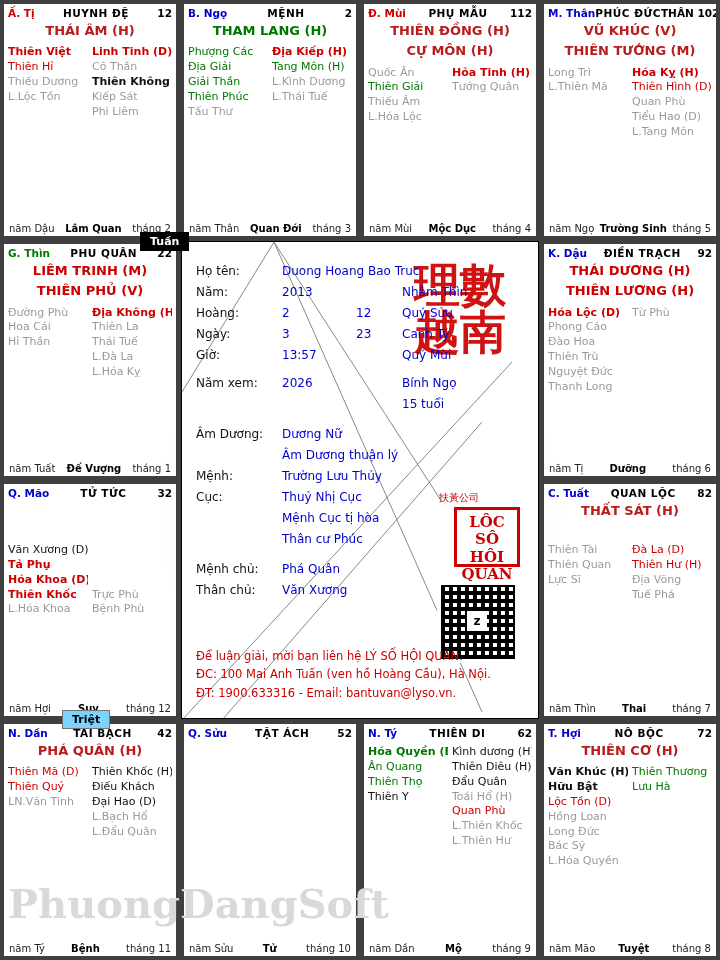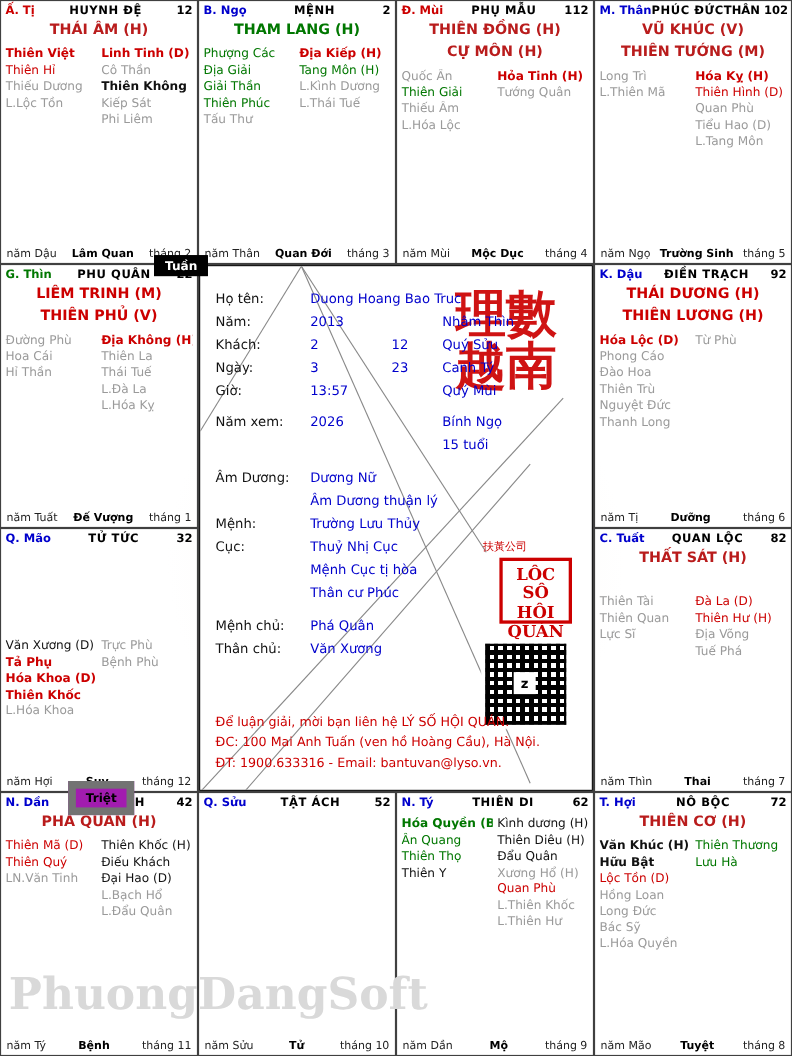--- a/index.html
+++ b/index.html
@@ -13,21 +13,21 @@
     overflow:hidden;
   }
   .grid{
     position:absolute;left:0;top:0;width:720px;height:960px;
     display:grid;
     grid-template-columns:180px 180px 180px 180px;
     grid-template-rows:240px 240px 240px 240px;
     box-sizing:border-box;
   }
   .cell{
-    border:1px solid #404040;
+    border:4px solid #404040;
     box-sizing:border-box;
     position:relative;
     overflow:hidden;
     padding:3px 4px;
   }
   .center-area{
     position:absolute;
     left:181px;top:241px;width:358px;height:478px;
     box-sizing:border-box;
     border:1px solid #000;
@@ -86,22 +86,22 @@
     position:absolute;left:14px;top:405px;width:340px;
     color:#cc0000;font-size:11.5px;line-height:1.6;text-align:left;
   }
   .tuan{
     position:absolute;left:140px;top:232px;z-index:20;
     background:#000;color:#fff;font-weight:bold;font-size:11px;
     padding:2px 9px;border:1px solid #000;
   }
   .triet{
     position:absolute;left:62px;top:710px;z-index:20;
-    background:#a21caf;color:#000;font-weight:bold;font-size:11px;
-    padding:2px 9px;border:7px solid #737373;
+    background:#7dd3fc;color:#000;font-weight:bold;font-size:11px;
+    padding:2px 9px;border:1px solid #737373;
   }
   .seal{
     position:absolute;right:18px;top:20px;width:120px;height:230px;
     color:#cc0000;
     font-family:"DejaVu Serif", serif;
     font-size:46px;font-weight:bold;line-height:1.02;
     text-align:center;
     opacity:.92;
   }
   .sealsmall{
@@ -322,21 +322,21 @@
       <span class="r">tháng 6</span>
     </div>
   </div>
 
   <div class="cell">
     <div class="chead">
       <span class="cc">Q. Mão</span>
       <span class="mid">TỬ TỨC</span>
       <span class="num">32</span>
     </div>
-    <div class="cols" style="margin-top:84px;">
+    <div class="cols" style="margin-top:44px;align-items:flex-end;">
       <div class="col">
         <div class="black">Văn Xương (D)</div>
         <div class="red bold">Tả Phụ</div>
         <div class="red bold">Hóa Khoa (D)</div>
         <div class="red bold">Thiên Khốc</div>
         <div class="gray">L.Hóa Khoa</div>
       </div>
       <div class="col">
         <div class="gray">Trực Phù</div>
         <div class="gray">Bệnh Phù</div>
@@ -430,21 +430,21 @@
       <div class="col">
         <div class="green bold">Hóa Quyền (B)</div>
         <div class="green">Ân Quang</div>
         <div class="green">Thiên Thọ</div>
         <div class="black">Thiên Y</div>
       </div>
       <div class="col">
         <div class="black">Kình dương (H)</div>
         <div class="black">Thiên Diêu (H)</div>
         <div class="black">Đẩu Quân</div>
-        <div class="gray">Xương Hổ (H)</div>
+        <div class="gray">Toái Hổ (H)</div>
         <div class="red">Quan Phù</div>
         <div class="gray">L.Thiên Khốc</div>
         <div class="gray">L.Thiên Hư</div>
       </div>
     </div>
     <div class="cfoot">
       <span class="l">năm Dần</span>
       <span class="m">Mộ</span>
       <span class="r">tháng 9</span>
     </div>
@@ -503,21 +503,21 @@
         <span class="lab">Họ tên:</span>
         <span class="v1" style="width:auto">Duong Hoang Bao Truc</span>
       </div>
     <div class="row">
         <span class="lab">Năm:</span>
         <span class="v1">2013</span>
         <span class="v2"></span>
         <span class="v3">Nhâm Thìn</span>
       </div>
     <div class="row">
-        <span class="lab">Khách:</span>
+        <span class="lab">Hoàng:</span>
         <span class="v1">2</span>
         <span class="v2">12</span>
         <span class="v3">Quý Sửu</span>
       </div>
     <div class="row">
         <span class="lab">Ngày:</span>
         <span class="v1">3</span>
         <span class="v2">23</span>
         <span class="v3">Canh Tý</span>
       </div>

